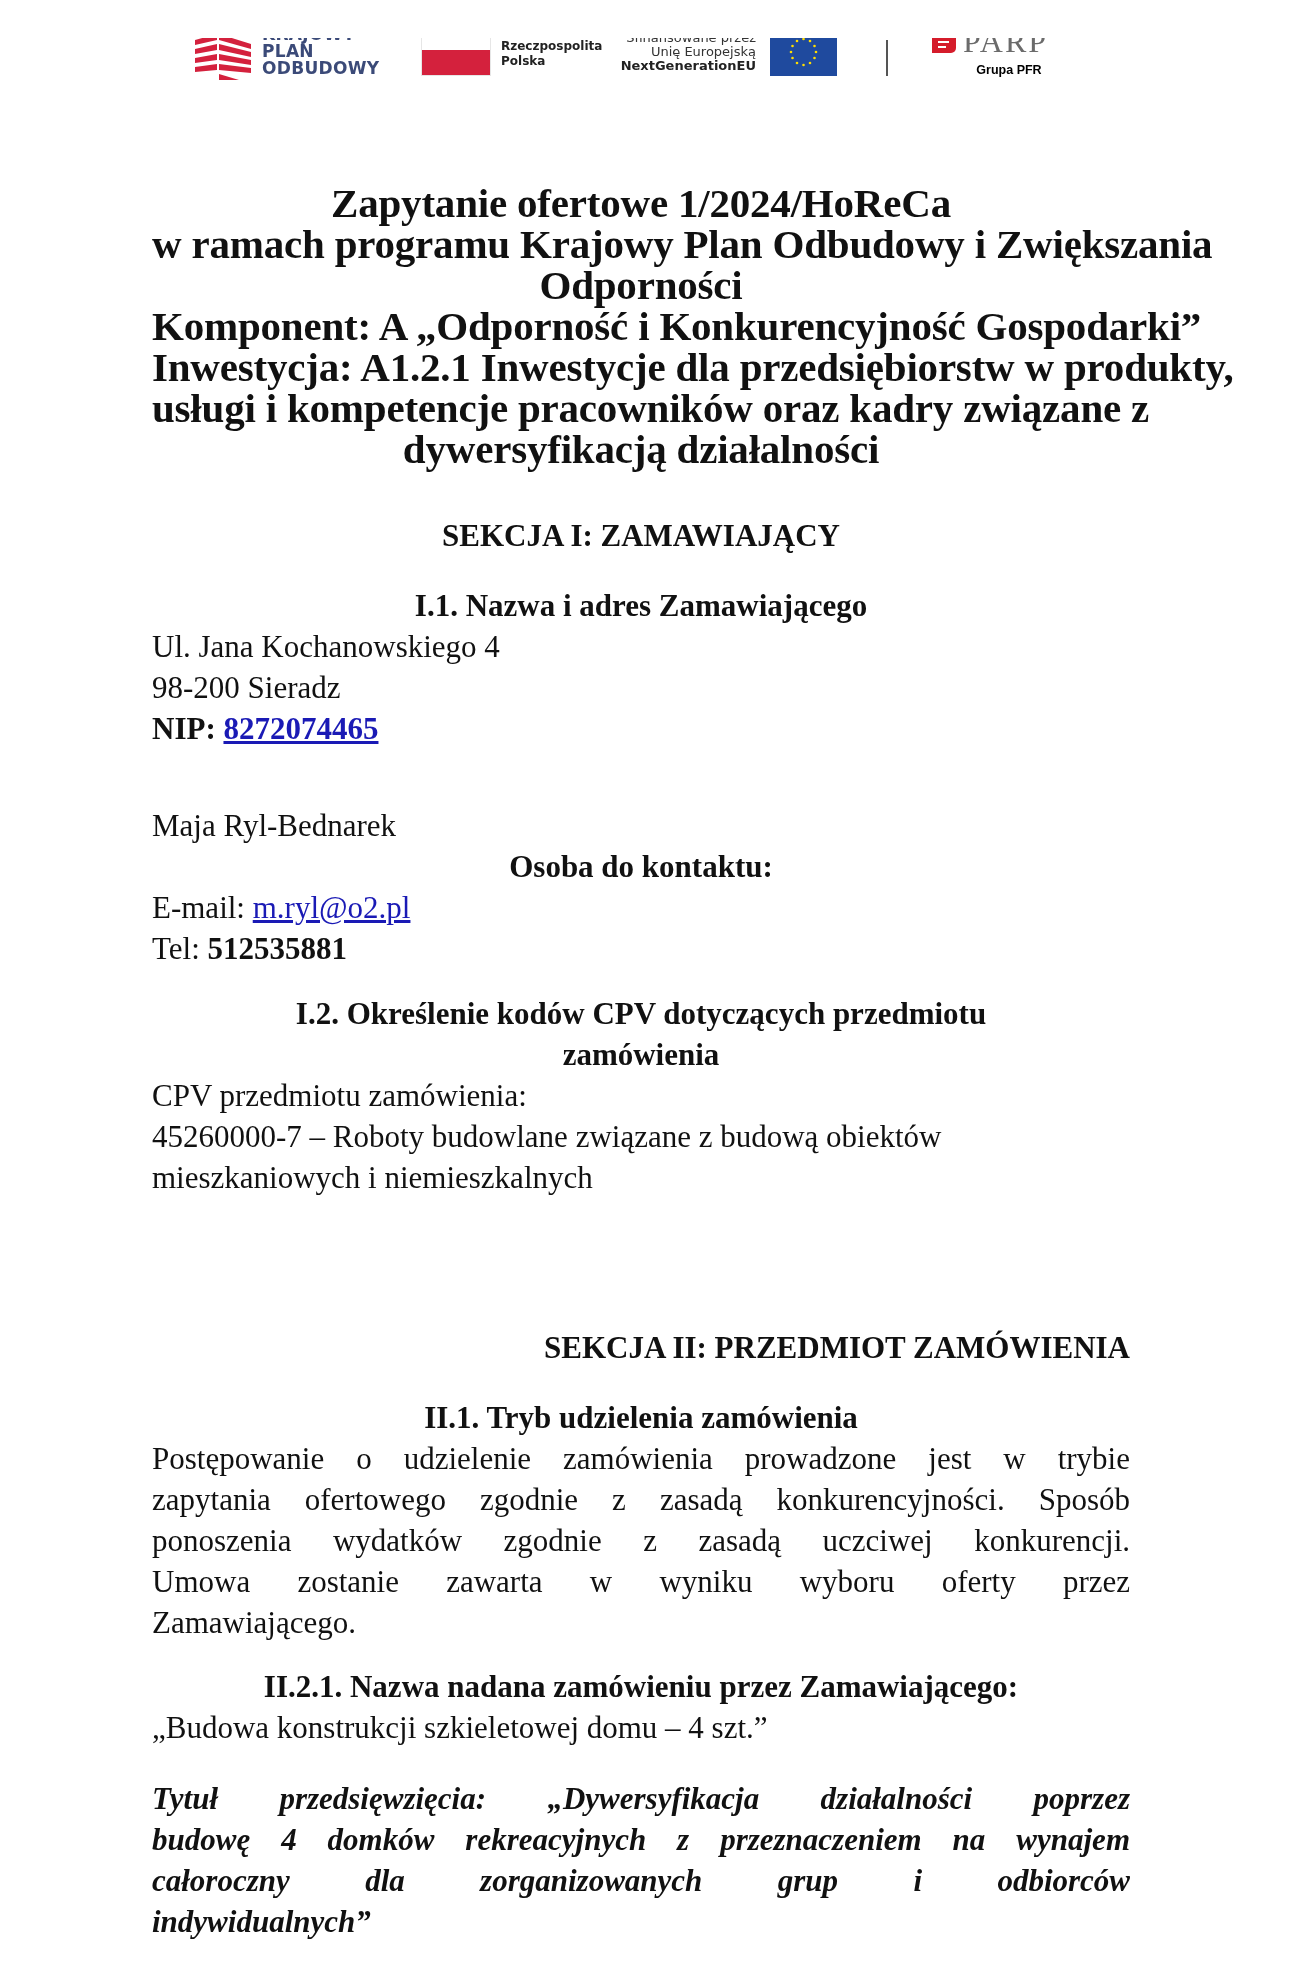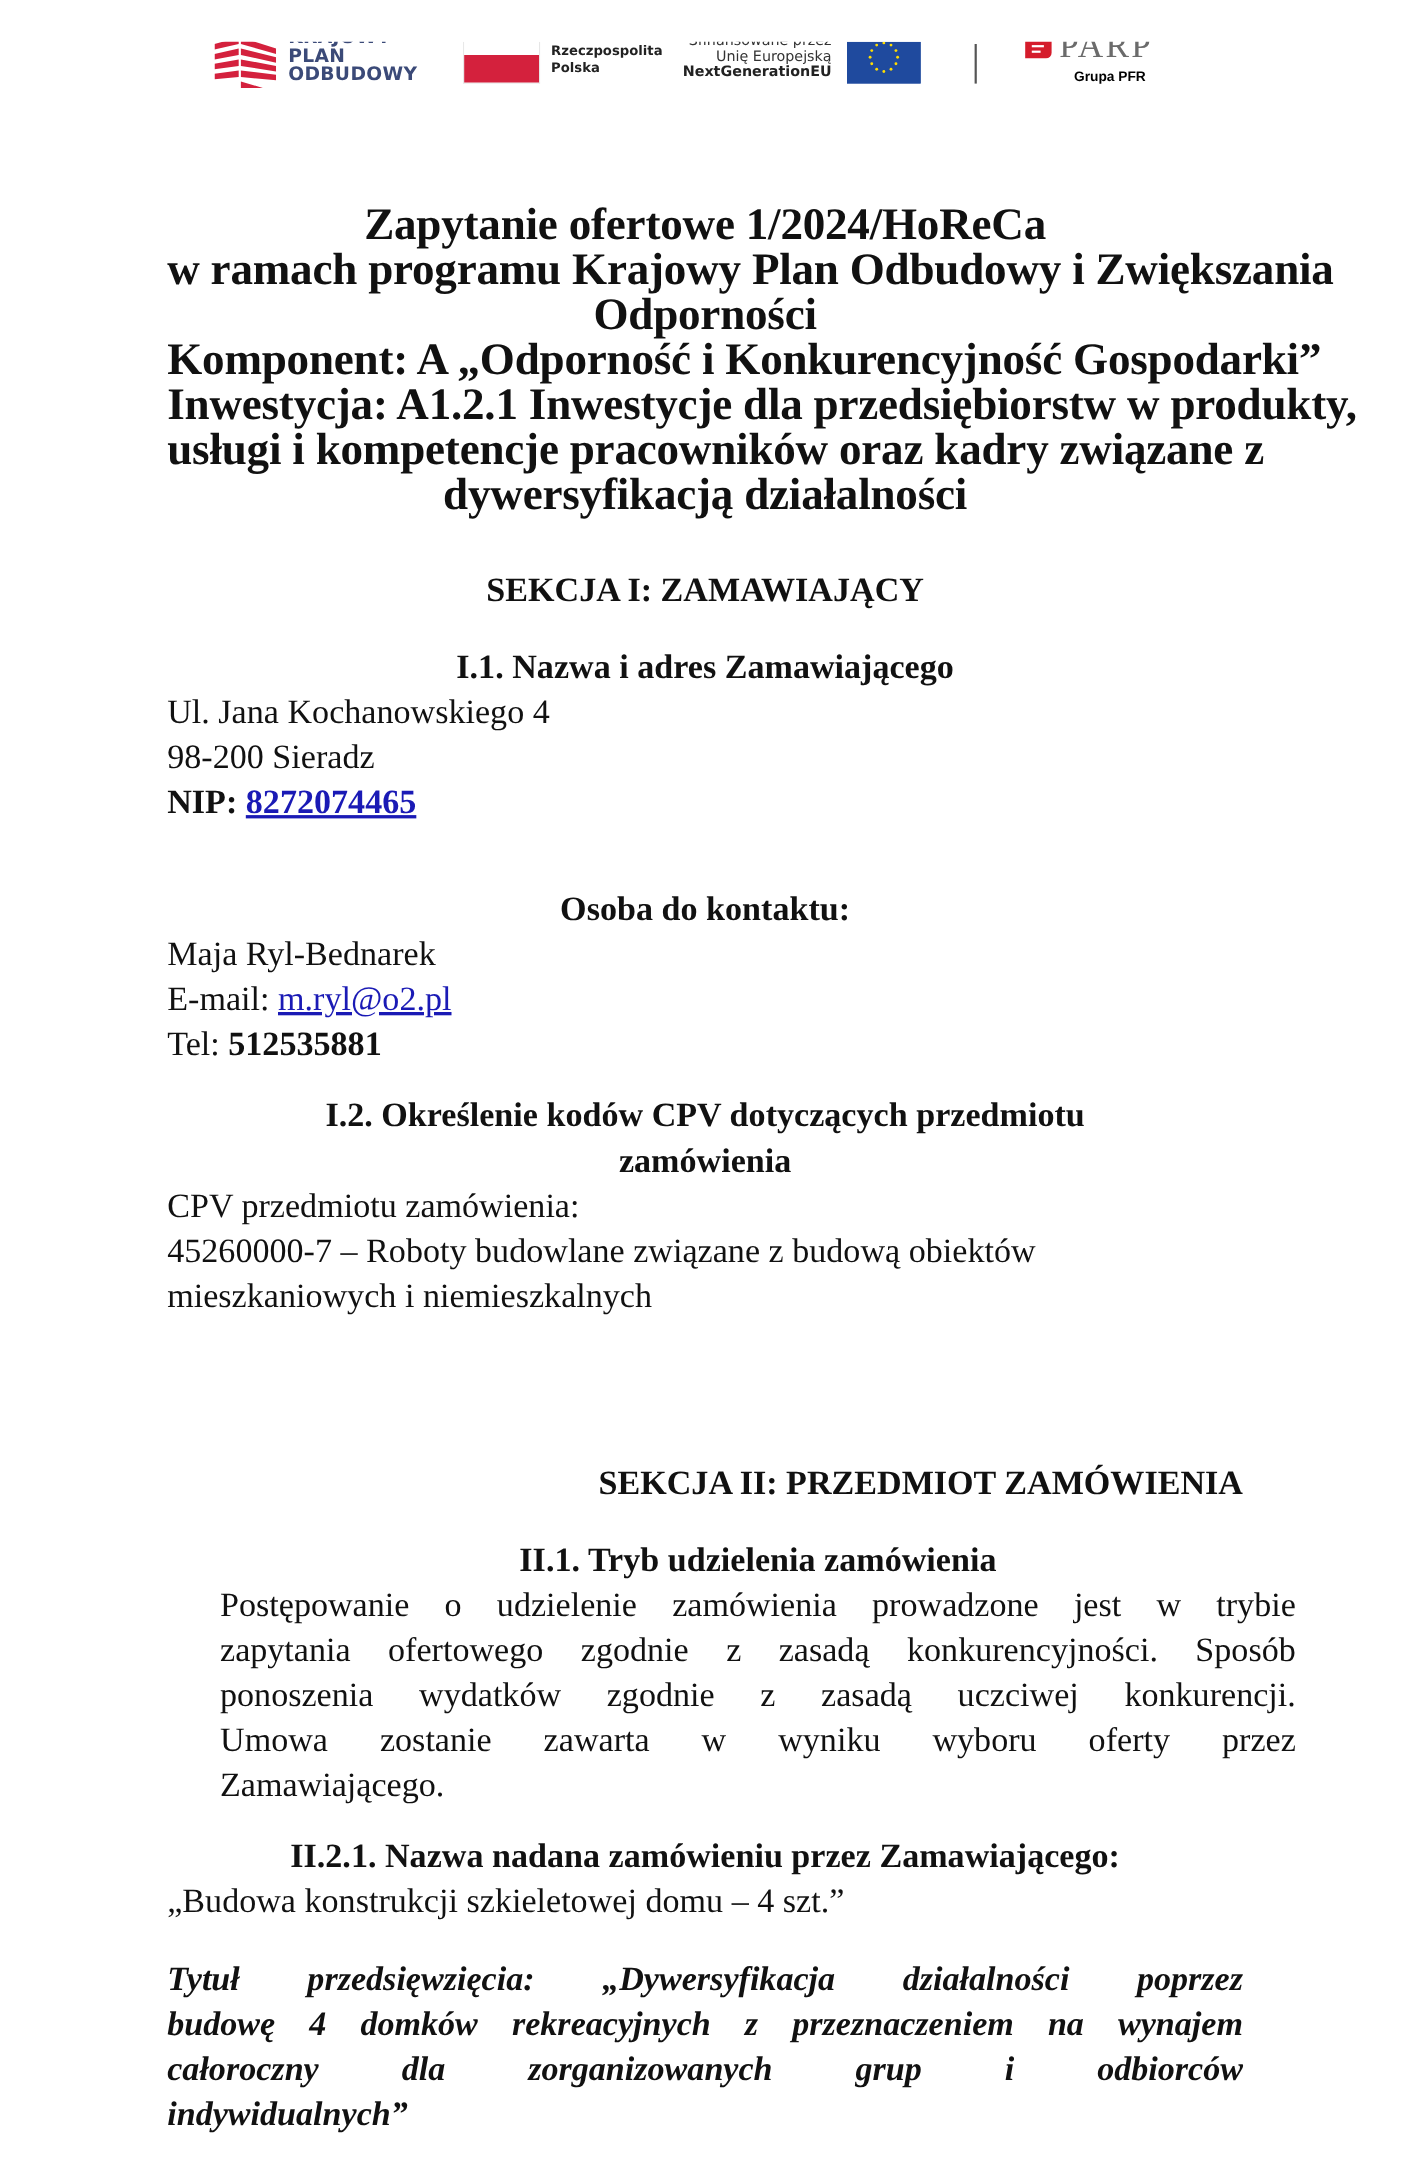--- a/index.html
+++ b/index.html
@@ -131,43 +131,43 @@
   <div class="line h">I.1. Nazwa i adres Zamawiającego</div>
   <div class="line">Ul. Jana Kochanowskiego 4</div>
   <div class="line">98-200 Sieradz</div>
   <div class="line">
     <span class="bold">NIP:</span>
     <a class="link bold">8272074465</a>
   </div>
 </div>
 
 <div class="block" style="top:805px;">
+  <div class="line">Maja Ryl-Bednarek</div>
   <div class="line h">Osoba do kontaktu:</div>
-  <div class="line">Maja Ryl-Bednarek</div>
   <div class="line">
     <span>E-mail:</span>
     <a class="link">m.ryl@o2.pl</a>
   </div>
   <div class="line">
     <span>Tel:</span>
     <span class="bold">512535881</span>
   </div>
 </div>
 
 <div class="block" style="top:993px;">
   <div class="line h">I.2. Określenie kodów CPV dotyczących przedmiotu</div>
   <div class="line h">zamówienia</div>
   <div class="line">CPV przedmiotu zamówienia:</div>
   <div class="line">45260000-7 – Roboty budowlane związane z budową obiektów</div>
   <div class="line">mieszkaniowych i niemieszkalnych</div>
 </div>
 
 <div class="section-heading" style="top:1327px;text-align:right;">SEKCJA II: PRZEDMIOT ZAMÓWIENIA</div>
 
-<div class="block" style="top:1397px;margin-left:48px;">
+<div class="block" style="top:1397px;">
   <div class="line h">II.1. Tryb udzielenia zamówienia</div>
   <div class="justify">
     <span class="jline">Postępowanie o udzielenie zamówienia prowadzone jest w trybie</span>
     <span class="jline">zapytania ofertowego zgodnie z zasadą konkurencyjności. Sposób</span>
     <span class="jline">ponoszenia wydatków zgodnie z zasadą uczciwej konkurencji.</span>
     <span class="jline">Umowa zostanie zawarta w wyniku wyboru oferty przez</span>
     <span class="jline last">Zamawiającego.</span>
   </div>
 </div>
 

